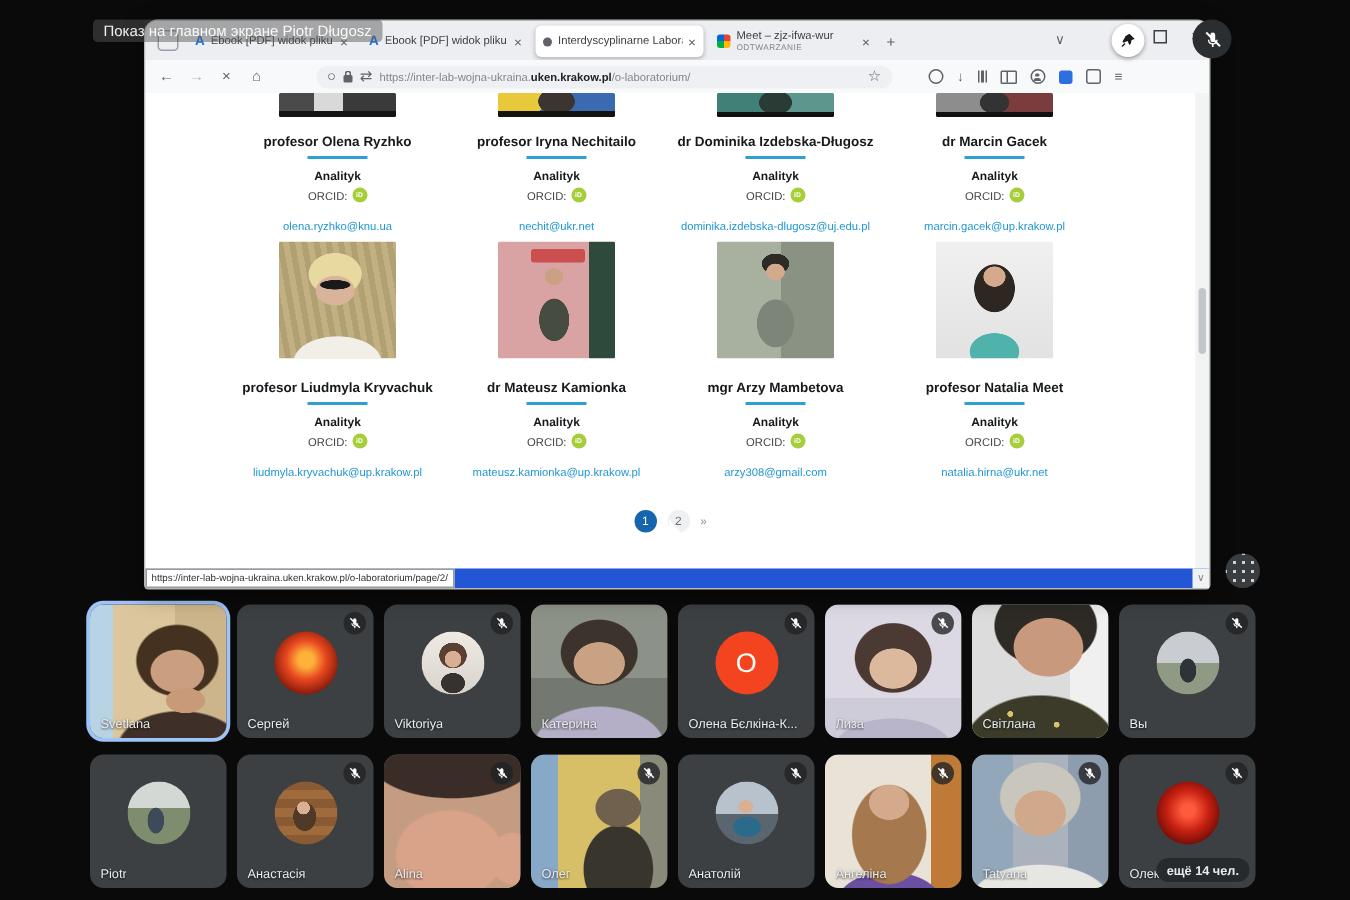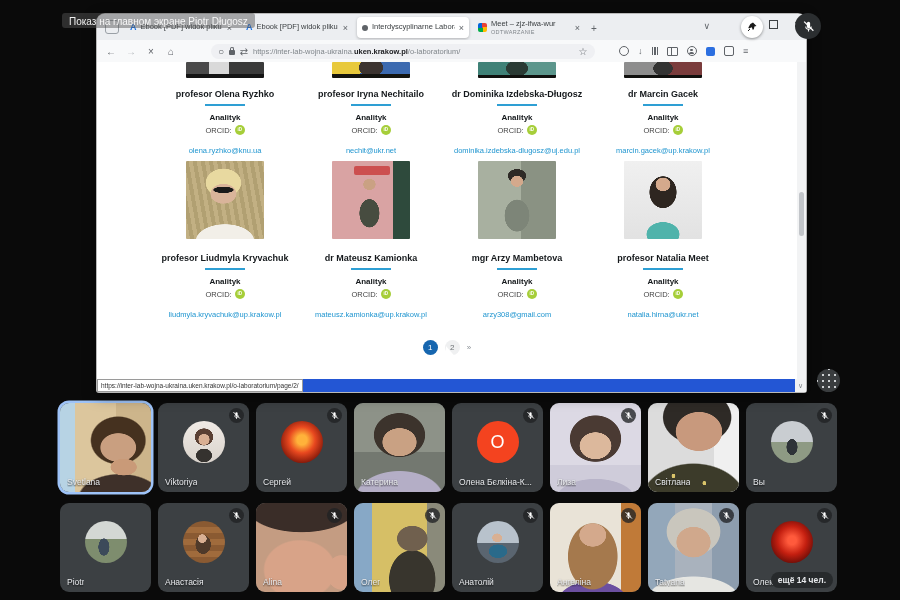--- a/index.html
+++ b/index.html
@@ -389,40 +389,40 @@
 
 <div class="tiles" id="tiles">
     <div class="tile active">
     <div class="art art-svetlana"></div>
 
     <div class="nm">Svetlana</div>
 
   </div>
     <div class="tile">
 
+    <div class="ava ava-sergey"></div>
+    <div class="mic">
+      <svg width="9" height="9" viewBox="0 0 24 24">
+          <path fill="#fff" d="M12 15a3 3 0 0 0 3-3V6a3 3 0 0 0-6 0v6a3 3 0 0 0 3 3zm6-3h-1.7a4.3 4.3 0 0 1-8.6 0H6a6 6 0 0 0 5 5.9V21h2v-3.1A6 6 0 0 0 18 12z"></path>
+          <line x1="4" y1="3" x2="21" y2="20" stroke="#fff" stroke-width="2.6"></line>
+        </svg>
+    </div>
+    <div class="nm">Сергей</div>
+
+  </div>
+    <div class="tile">
+
     <div class="ava ava-viktoriya"></div>
     <div class="mic">
       <svg width="9" height="9" viewBox="0 0 24 24">
           <path fill="#fff" d="M12 15a3 3 0 0 0 3-3V6a3 3 0 0 0-6 0v6a3 3 0 0 0 3 3zm6-3h-1.7a4.3 4.3 0 0 1-8.6 0H6a6 6 0 0 0 5 5.9V21h2v-3.1A6 6 0 0 0 18 12z"></path>
           <line x1="4" y1="3" x2="21" y2="20" stroke="#fff" stroke-width="2.6"></line>
         </svg>
     </div>
     <div class="nm">Viktoriya</div>
-
-  </div>
-    <div class="tile">
-
-    <div class="ava ava-sergey"></div>
-    <div class="mic">
-      <svg width="9" height="9" viewBox="0 0 24 24">
-          <path fill="#fff" d="M12 15a3 3 0 0 0 3-3V6a3 3 0 0 0-6 0v6a3 3 0 0 0 3 3zm6-3h-1.7a4.3 4.3 0 0 1-8.6 0H6a6 6 0 0 0 5 5.9V21h2v-3.1A6 6 0 0 0 18 12z"></path>
-          <line x1="4" y1="3" x2="21" y2="20" stroke="#fff" stroke-width="2.6"></line>
-        </svg>
-    </div>
-    <div class="nm">Сергей</div>
 
   </div>
     <div class="tile">
     <div class="art art-katerina"></div>
 
     <div class="nm">Катерина</div>
 
   </div>
     <div class="tile">
 

